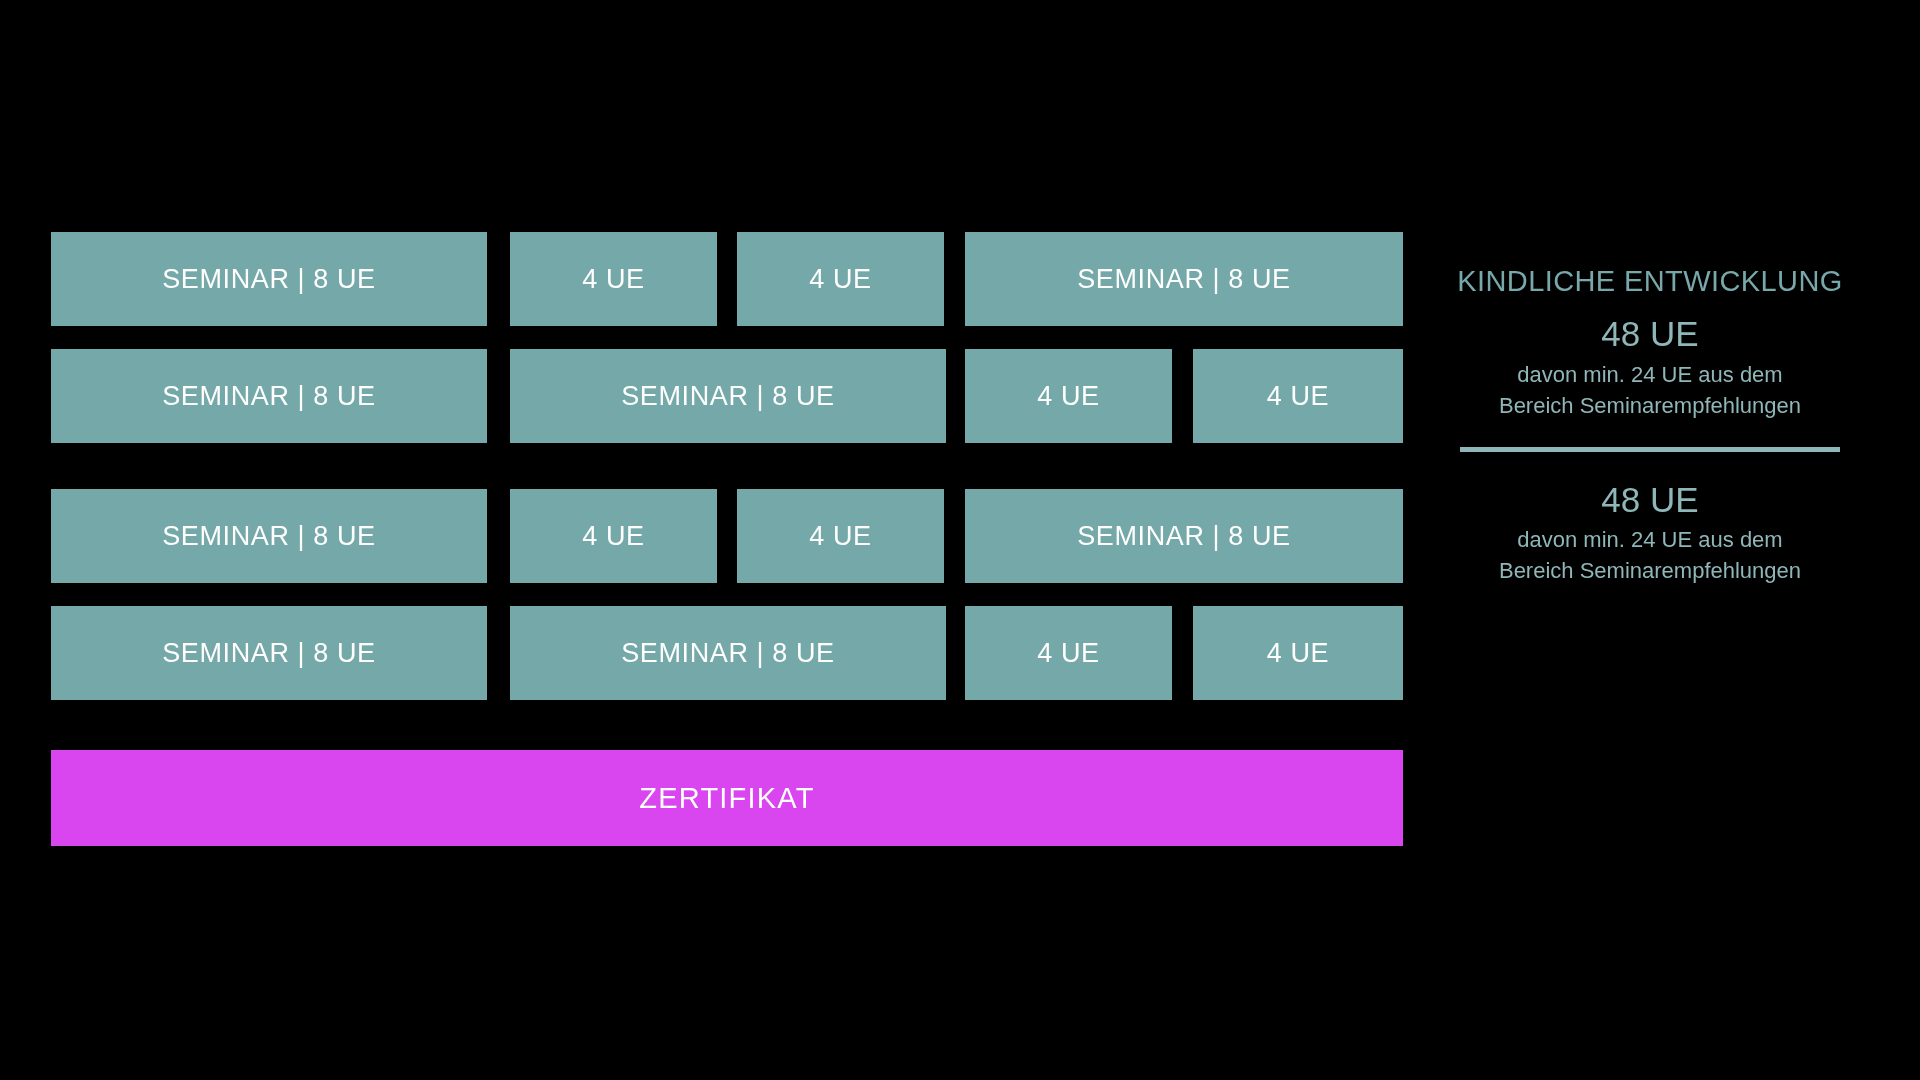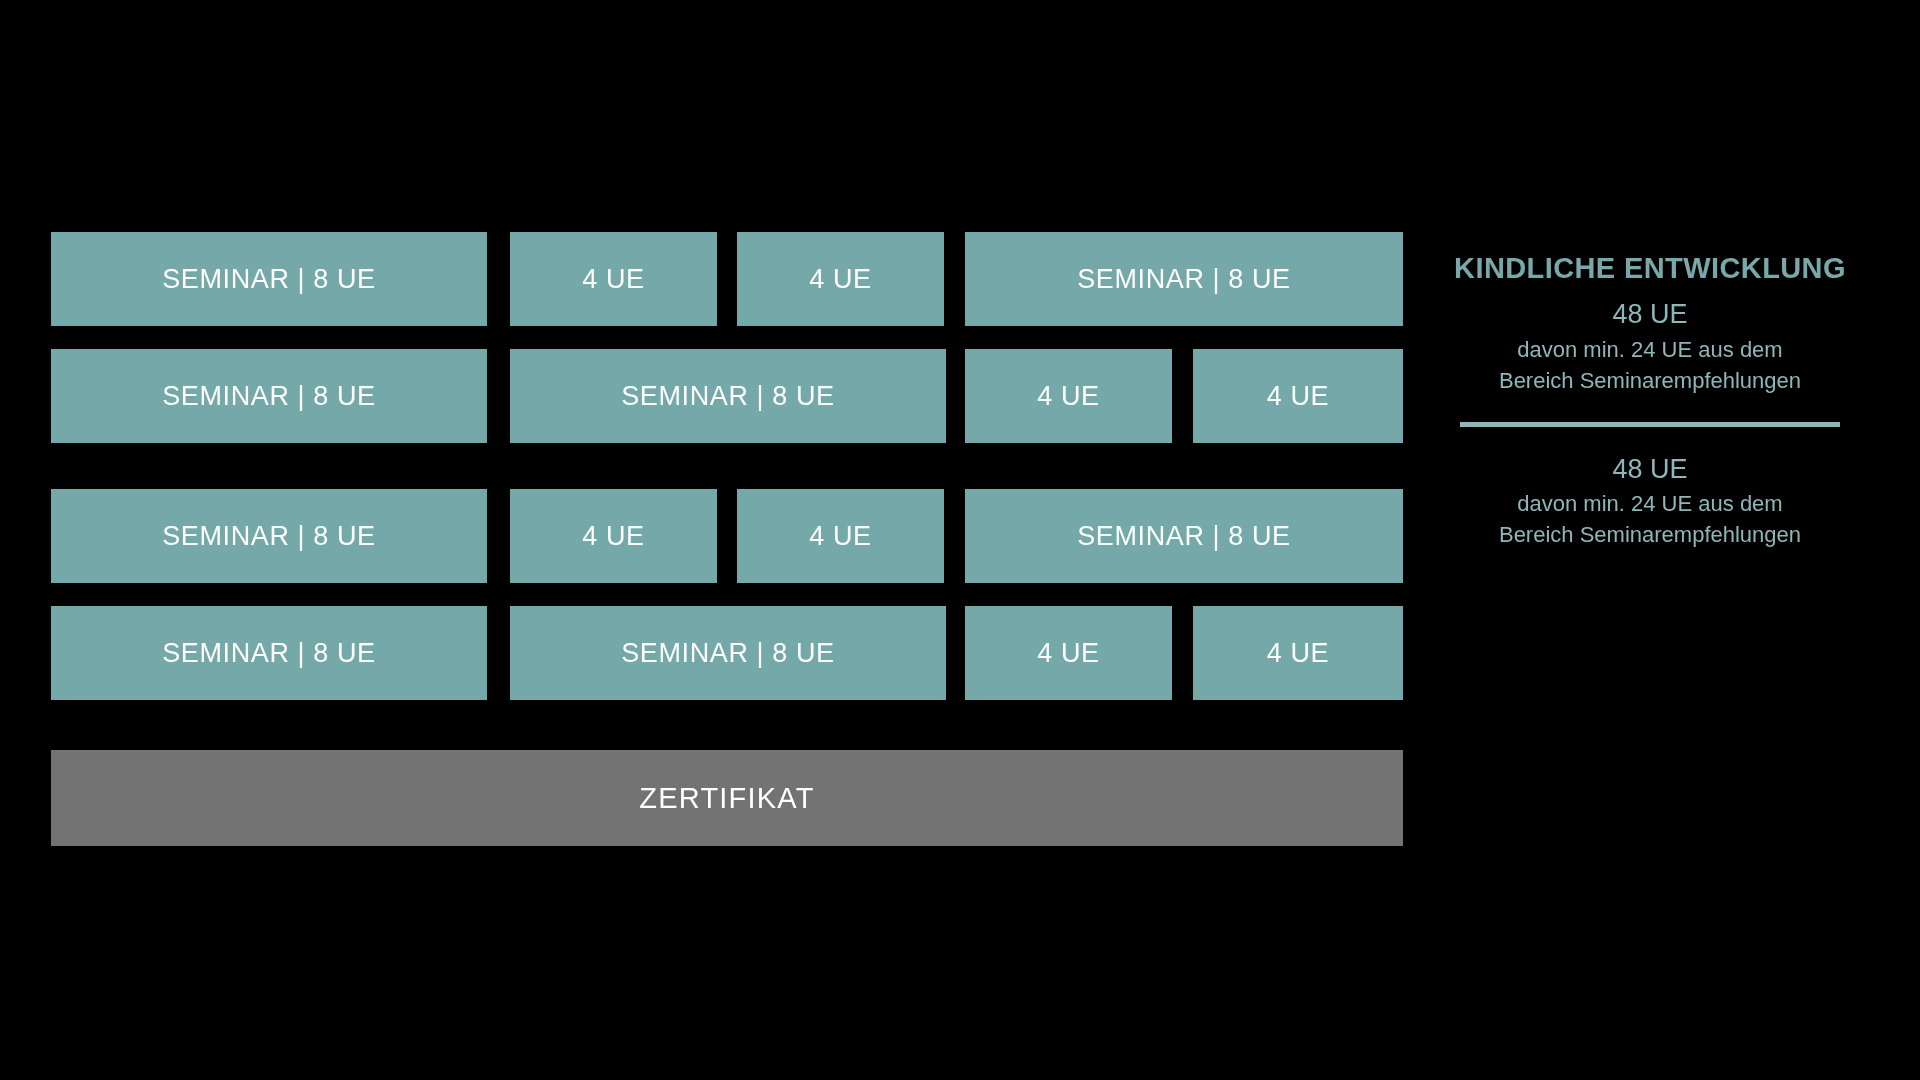--- a/index.html
+++ b/index.html
@@ -71,49 +71,49 @@
   .pat-b .b2 { left: 914px;  width: 207px; }
   .pat-b .b3 { left: 1142px; width: 210px; }
 
   
   #certificate-bar {
     position: absolute;
     left: 51px;
     top: 750px;
     width: 1352px;
     height: 96px;
-    background: #737373;
+    background: #d946ef;
     color: #ffffff;
     display: flex;
     align-items: center;
     justify-content: center;
     font-size: 29px;
     letter-spacing: 1.2px;
   }
 
   
   #summary-panel {
     position: absolute;
     left: 1430px;
     top: 252px;
     width: 440px;
     text-align: center;
   }
 
   .summary-title {
     color: #79a8ab;
     font-size: 29px;
-    font-weight: 700;
+    font-weight: 400;
     line-height: 1.12;
     letter-spacing: 0.4px;
-    margin: 0;
+    margin: 13px;
   }
   .summary-hours {
     color: #8fb6b8;
-    font-size: 27px;
+    font-size: 35px;
     font-weight: 400;
     line-height: 1.35;
     margin: 12px 0 0 0;
   }
   .summary-note {
     color: #8fb6b8;
     font-size: 22px;
     font-weight: 400;
     line-height: 1.32;
     margin: 2px 0 0 0;

